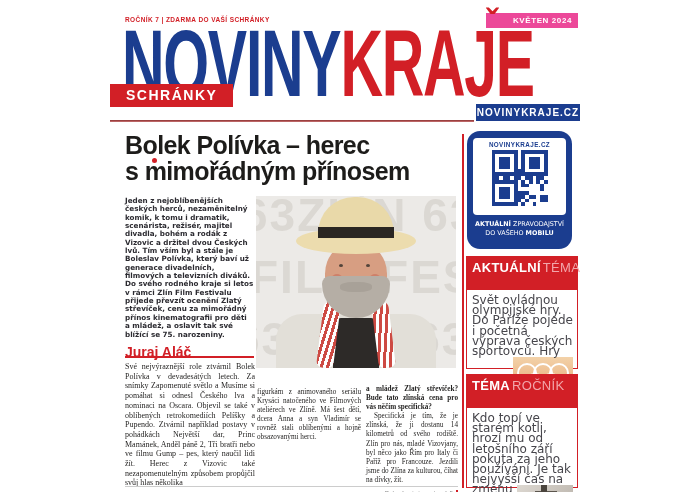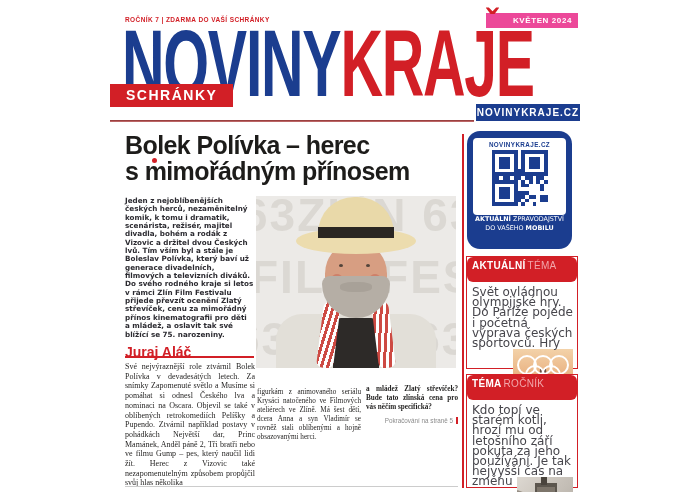--- a/index.html
+++ b/index.html
@@ -148,35 +148,35 @@
     letter-spacing:.4px;
   }
   .qr {
     width:56px; height:56px; margin:2px auto 0 auto;
     display:grid; grid-template-columns:repeat(15,1fr);
     grid-template-rows:repeat(15,1fr);
   }
   .qr i { display:block; }
   .qr i.on { background:#1b3d8f; }
   .phone-caption {
-    text-align:center; color:#fff; font-size:6.4px;
+    margin-top:5px; text-align:center; color:#fff; font-size:6.4px;
     line-height:8.5px; font-family:"DejaVu Sans", sans-serif;
   }
   .phone-caption b { font-weight:bold; }
   .phone-caption span { font-weight:normal; }
   
   .box {
     position:absolute; left:466px; width:112px;
     border:1.5px solid #d21f26; background:#fff;
   }
   .box1 { top:256px; height:113px; }
   .box2 { top:374px; height:114px; }
   .box-head {
-    background:#d21f26; height:25px; padding:2.5px 0 0 5px;
-    font-size:10px; letter-spacing:.3px; color:#fff;border-radius:6px;
+    background:#d21f26; height:33px; padding:2.5px 0 0 5px;
+    font-size:13px; letter-spacing:.3px; color:#fff;
   }
   .box-head .strong { font-weight:bold; }
   .box-head .light { color:#f2a6aa; margin-left:2px; }
   .box-body {
     padding:5px 4px 0 5px;
     font-family:"DejaVu Sans", sans-serif;
     font-size:12px; line-height:10.2px; color:#46454b;
   }
   .box-img {
     float:right; margin-left:4px; margin-top:1px;
@@ -210,20 +210,21 @@
   <div class="author-rule"></div>
 
   <p class="bodytext col1">Své nejvýraznější role ztvárnil Bolek Polívka v devadesátých letech. Za snímky Zapomenuté světlo a Musíme si pomáhat si odnesl Českého lva a nominaci na Oscara. Objevil se také v oblíbených retrokomediích Pelíšky a Pupendo. Ztvárnil například postavy v pohádkách Největší dar, Princ Mamánek, Anděl páně 2, Tři bratři nebo ve filmu Gump – pes, který naučil lidi žít. Herec z Vizovic také nezapomenutelným způsobem propůjčil svůj hlas několika</p>
 
   <div class="bodytext col2">
     <p>figurkám z animovaného seriálu Krysáci natočeného ve Filmových ateliérech ve Zlíně. Má šest dětí, dcera Anna a syn Vladimír se rovněž stali oblíbenými a hojně obsazovanými herci.</p>
   </div>
 
   <div class="bodytext col3">
     <p class="q">a mládež Zlatý střevíček? Bude tato zlínská cena pro vás něčím specifická?</p>
+    <p class="answer">Specifická je tím, že je zlínská, že ji dostanu 14 kilometrů od svého rodiště. Zlín pro nás, mladé Vizovjany, byl něco jako Řím pro Italy či Paříž pro Francouze. Jezdili jsme do Zlína za kulturou, číhat na dívky, žít.</p>
     <p class="continuation"><span>Pokračování na straně 5</span><span class="cont-tick"></span></p>
   </div>
 
   <div class="photo">
     <span class="wm wm1">63ZLÍN 63ZL</span>
     <span class="wm wm2">FILM FESTIVAL</span>
     <span class="wm wm3">63ZLÍN 63ZL</span>
     <div class="jacket"></div>
     <div class="shirt"></div>
     <div class="scarf scarf-l"></div>

